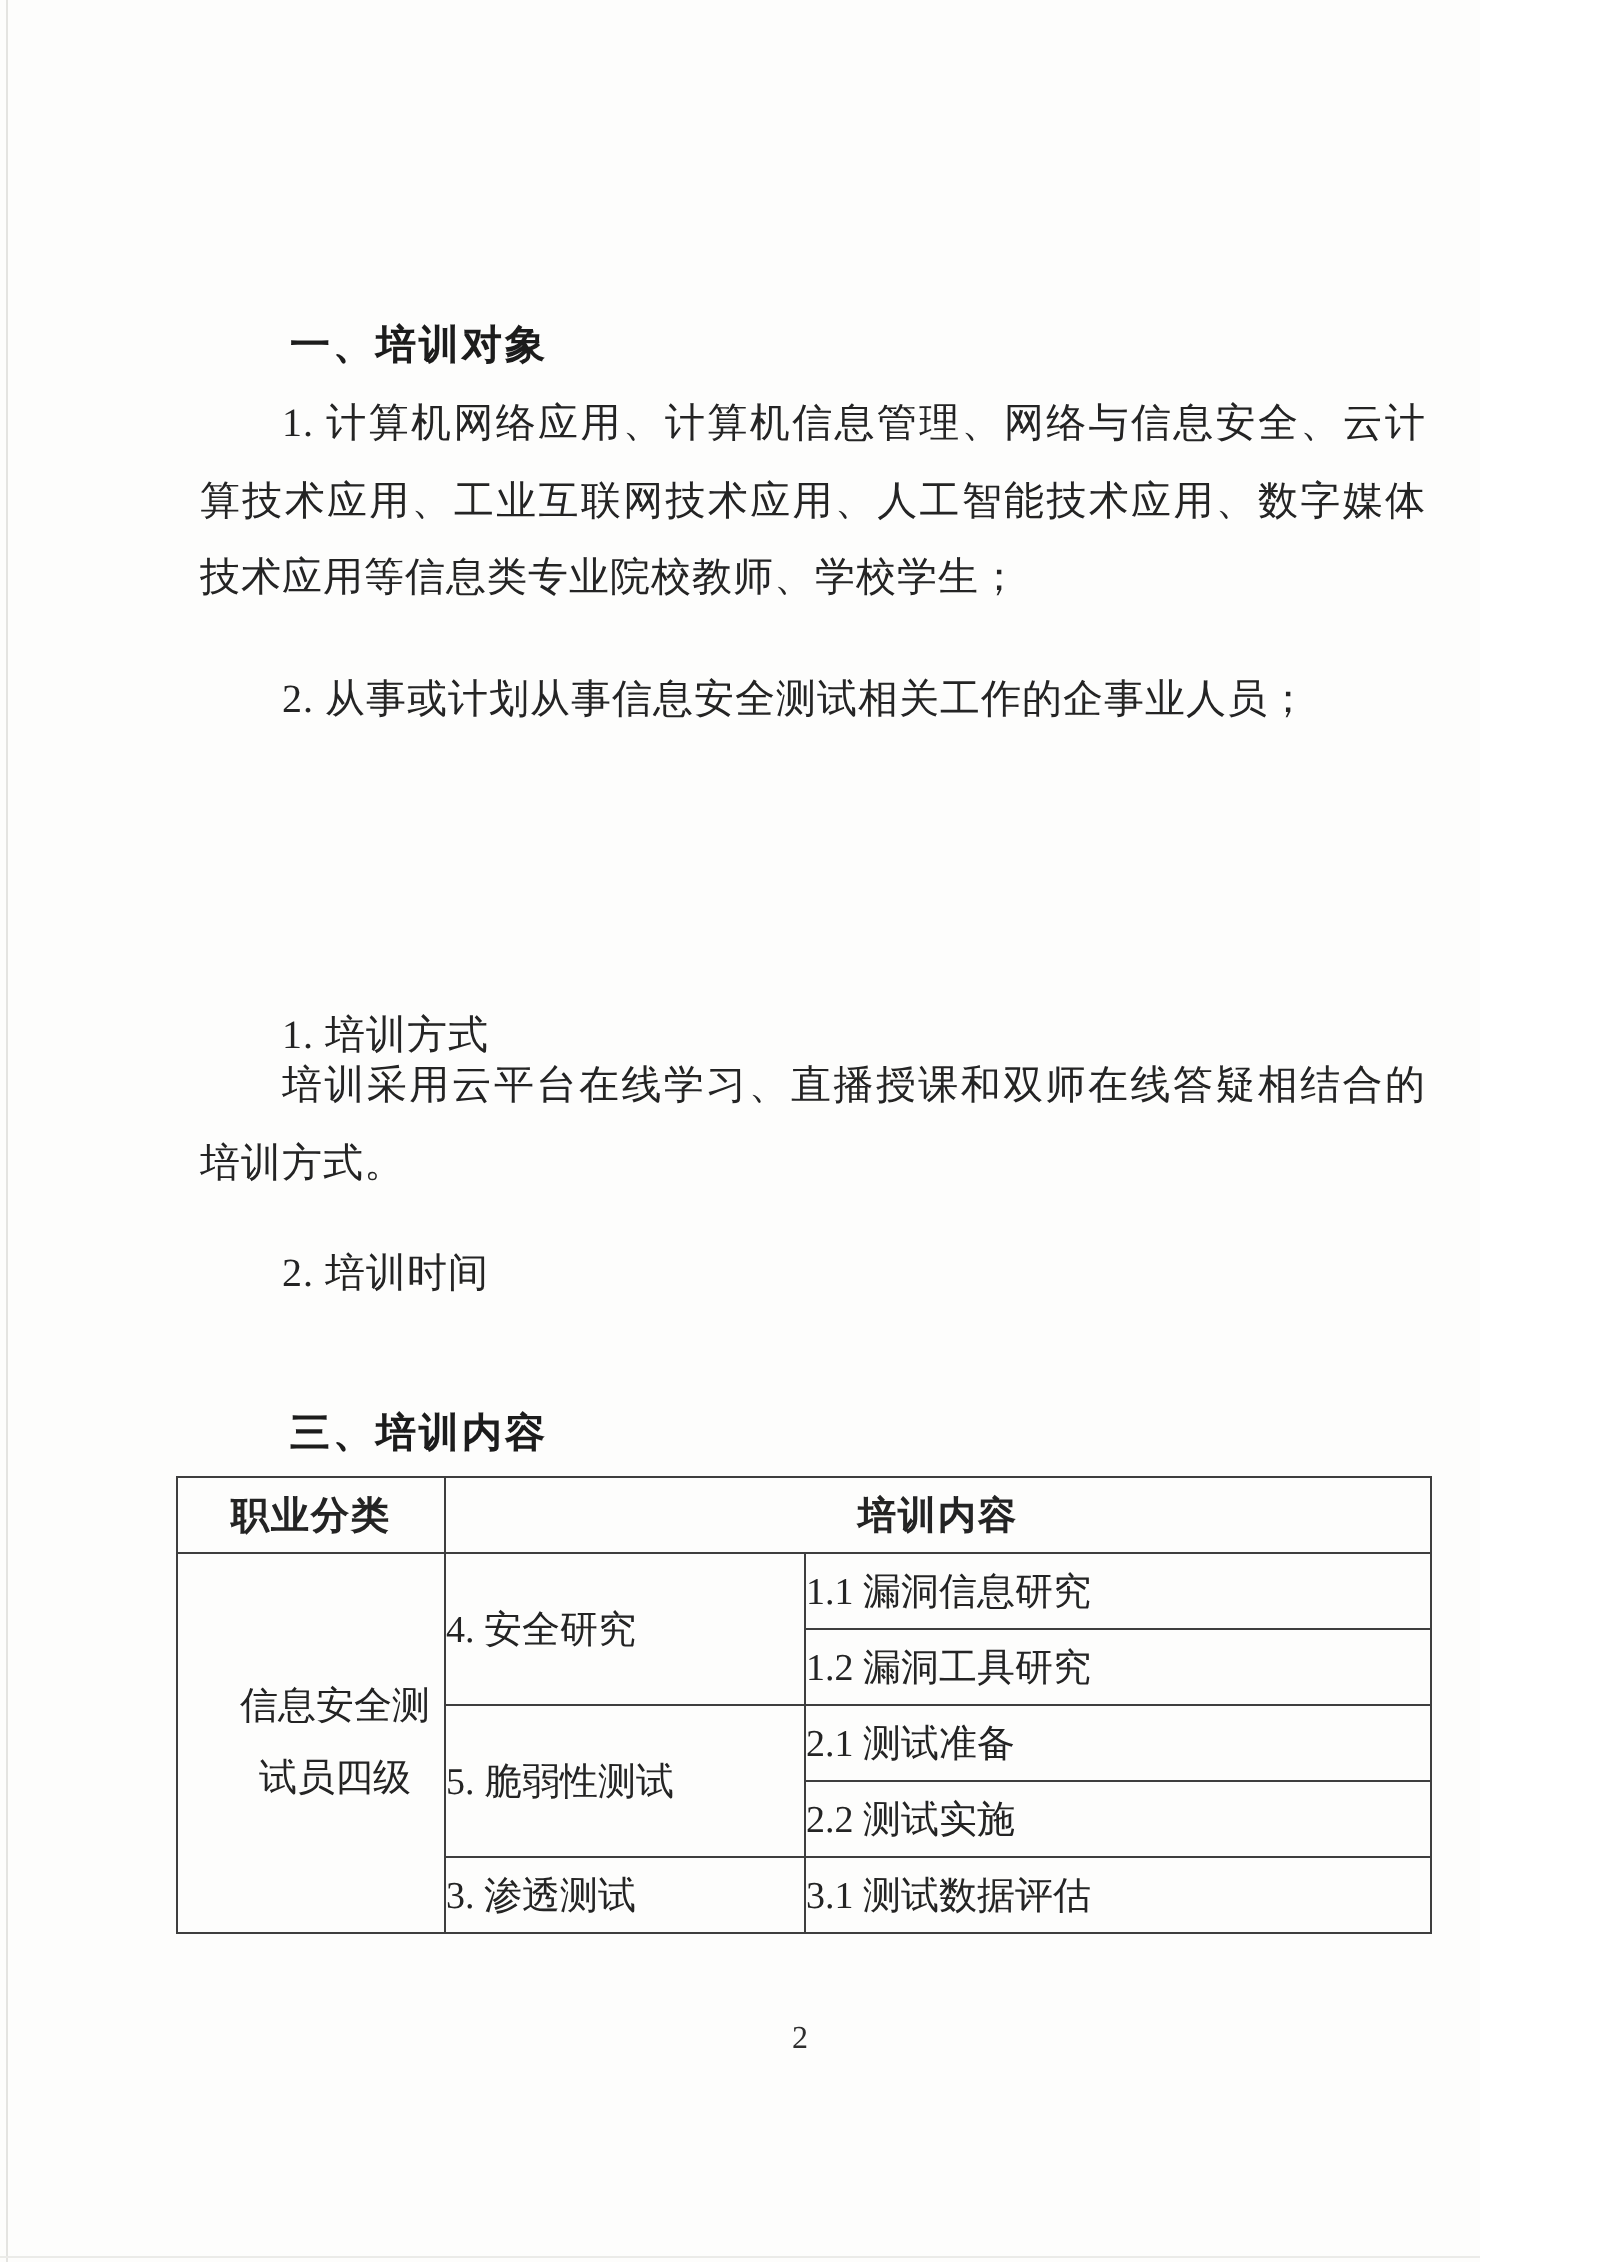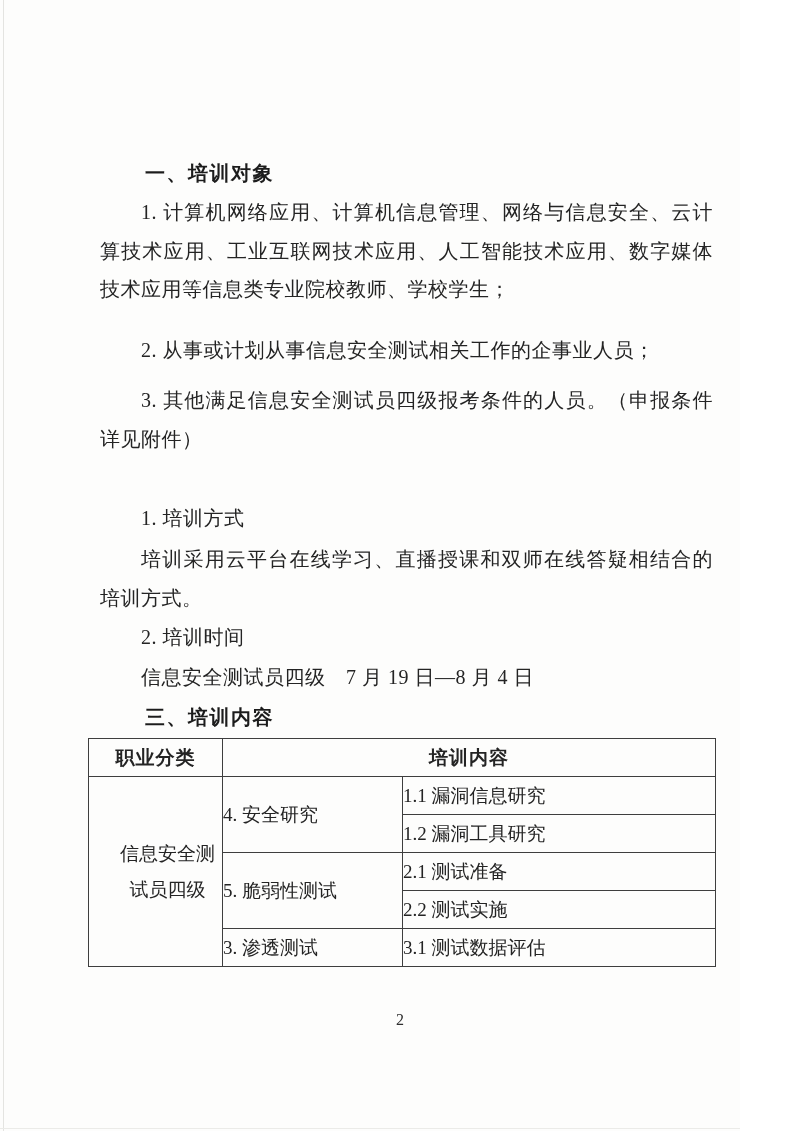--- a/index.html
+++ b/index.html
@@ -69,30 +69,28 @@
 
   <div class="scan-edge-left"></div>
   <div class="scan-edge-bottom"></div>
 
   <h2 class="heading" style="top:158px">一、培训对象</h2>
 
   <p class="para indent" style="top:193px">1. 计算机网络应用、计算机信息管理、网络与信息安全、云计算技术应用、工业互联网技术应用、人工智能技术应用、数字媒体技术应用等信息类专业院校教师、学校学生；</p>
 
   <p class="para indent" style="top:331px">2. 从事或计划从事信息安全测试相关工作的企事业人员；</p>
 
-  <p class="para indent" style="top:381px">3. 其他满足信息安全测试员四级报考条件的人员。（申报条件详见附件）</p>
 
 
   <p class="para indent nowrap" style="top:499px">1. 培训方式</p>
 
-  <p class="para indent" style="top:540px">培训采用云平台在线学习、直播授课和双师在线答疑相结合的培训方式。</p>
+  <p class="para indent" style="top:524px">培训采用云平台在线学习、直播授课和双师在线答疑相结合的培训方式。</p>
 
   <p class="para indent nowrap" style="top:618px">2. 培训时间</p>
 
-  <p class="para indent nowrap" style="top:658px">信息安全测试员四级　7 月 19 日—8 月 4 日</p>
 
   <h2 class="heading" style="top:702px">三、培训内容</h2>
 
   <div class="tbl-wrap">
     <table class="tbl">
       <colgroup>
         <col style="width:134px">
         <col style="width:180px">
         <col style="width:313px">
       </colgroup>

